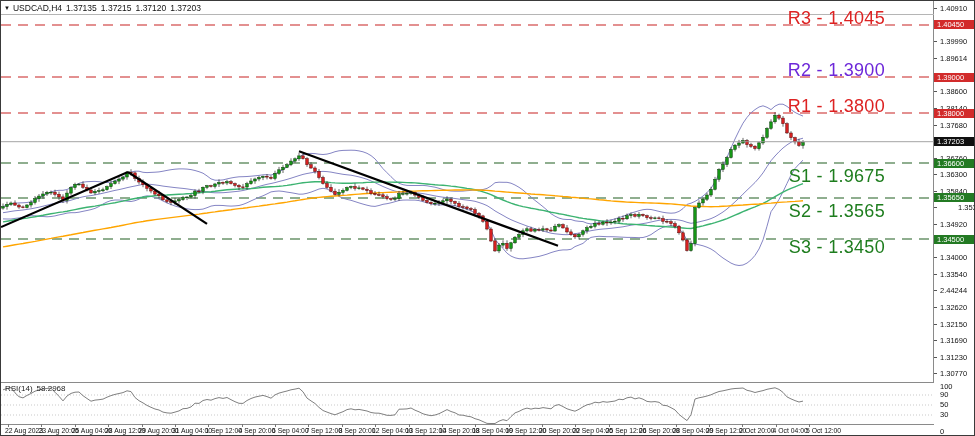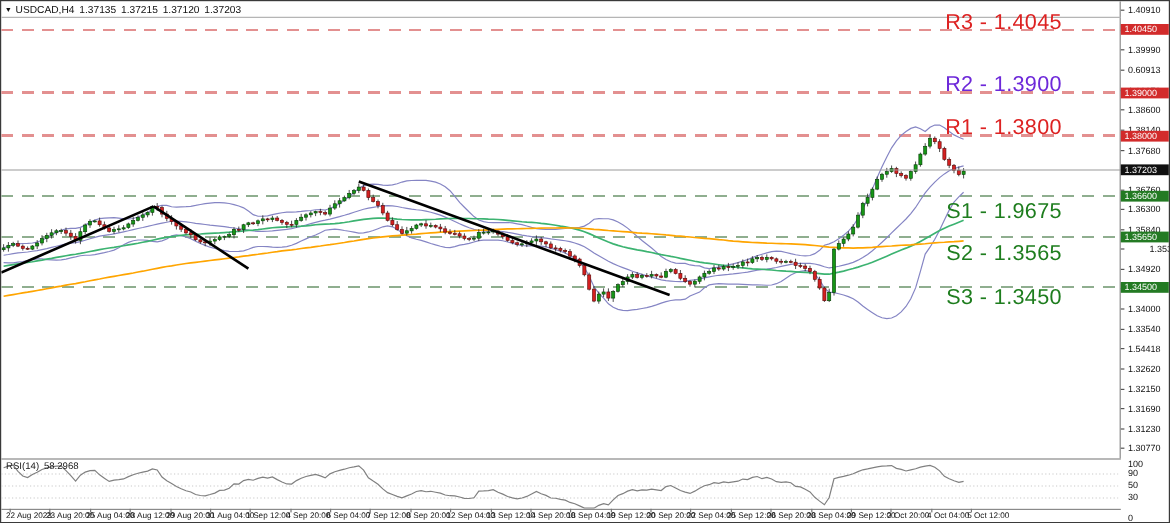--- a/index.html
+++ b/index.html
@@ -528,21 +528,21 @@
       <div class="dt" style="left: 805px;">5 Oct 12:00</div>
     </div>
   <div id="axis">
       <div class="ax-tick" style="top: 7.2px;"></div>
       <div class="ax-lbl" style="top: 3.2px;">1.40910</div>
       <div class="ax-tick" style="top: 23.8px;"></div>
       <div class="ax-lbl" style="top: 19.8px;">1.40450</div>
       <div class="ax-tick" style="top: 40.4px;"></div>
       <div class="ax-lbl" style="top: 36.4px;">1.39990</div>
       <div class="ax-tick" style="top: 56.9px;"></div>
-      <div class="ax-lbl" style="top: 52.9px;">0.60913</div>
+      <div class="ax-lbl" style="top: 52.9px;">1.89614</div>
       <div class="ax-tick" style="top: 73.5px;"></div>
       <div class="ax-lbl" style="top: 69.5px;">1.39070</div>
       <div class="ax-tick" style="top: 90.4px;"></div>
       <div class="ax-lbl" style="top: 86.4px;">1.38600</div>
       <div class="ax-tick" style="top: 107px;"></div>
       <div class="ax-lbl" style="top: 103px;">1.38140</div>
       <div class="ax-tick" style="top: 123.5px;"></div>
       <div class="ax-lbl" style="top: 119.5px;">1.37680</div>
       <div class="ax-tick" style="top: 140.1px;"></div>
       <div class="ax-lbl" style="top: 136.1px;">1.37220</div>
@@ -556,21 +556,21 @@
       <div class="ax-lbl" style="top: 202.3px; margin-left: 18px;">1.35380</div>
       <div class="ax-tick" style="top: 222.9px;"></div>
       <div class="ax-lbl" style="top: 218.9px;">1.34920</div>
       <div class="ax-tick" style="top: 239.4px;"></div>
       <div class="ax-lbl" style="top: 235.4px;">1.34460</div>
       <div class="ax-tick" style="top: 256px;"></div>
       <div class="ax-lbl" style="top: 252px;">1.34000</div>
       <div class="ax-tick" style="top: 272.6px;"></div>
       <div class="ax-lbl" style="top: 268.6px;">1.33540</div>
       <div class="ax-tick" style="top: 289.1px;"></div>
-      <div class="ax-lbl" style="top: 285.1px;">1.54418</div>
+      <div class="ax-lbl" style="top: 285.1px;">2.44244</div>
       <div class="ax-tick" style="top: 305.7px;"></div>
       <div class="ax-lbl" style="top: 301.7px;">1.32620</div>
       <div class="ax-tick" style="top: 322.6px;"></div>
       <div class="ax-lbl" style="top: 318.6px;">1.32150</div>
       <div class="ax-tick" style="top: 339.2px;"></div>
       <div class="ax-lbl" style="top: 335.2px;">1.31690</div>
       <div class="ax-tick" style="top: 355.7px;"></div>
       <div class="ax-lbl" style="top: 351.7px;">1.31230</div>
       <div class="ax-tick" style="top: 372.3px;"></div>
       <div class="ax-lbl" style="top: 368.3px;">1.30770</div>

